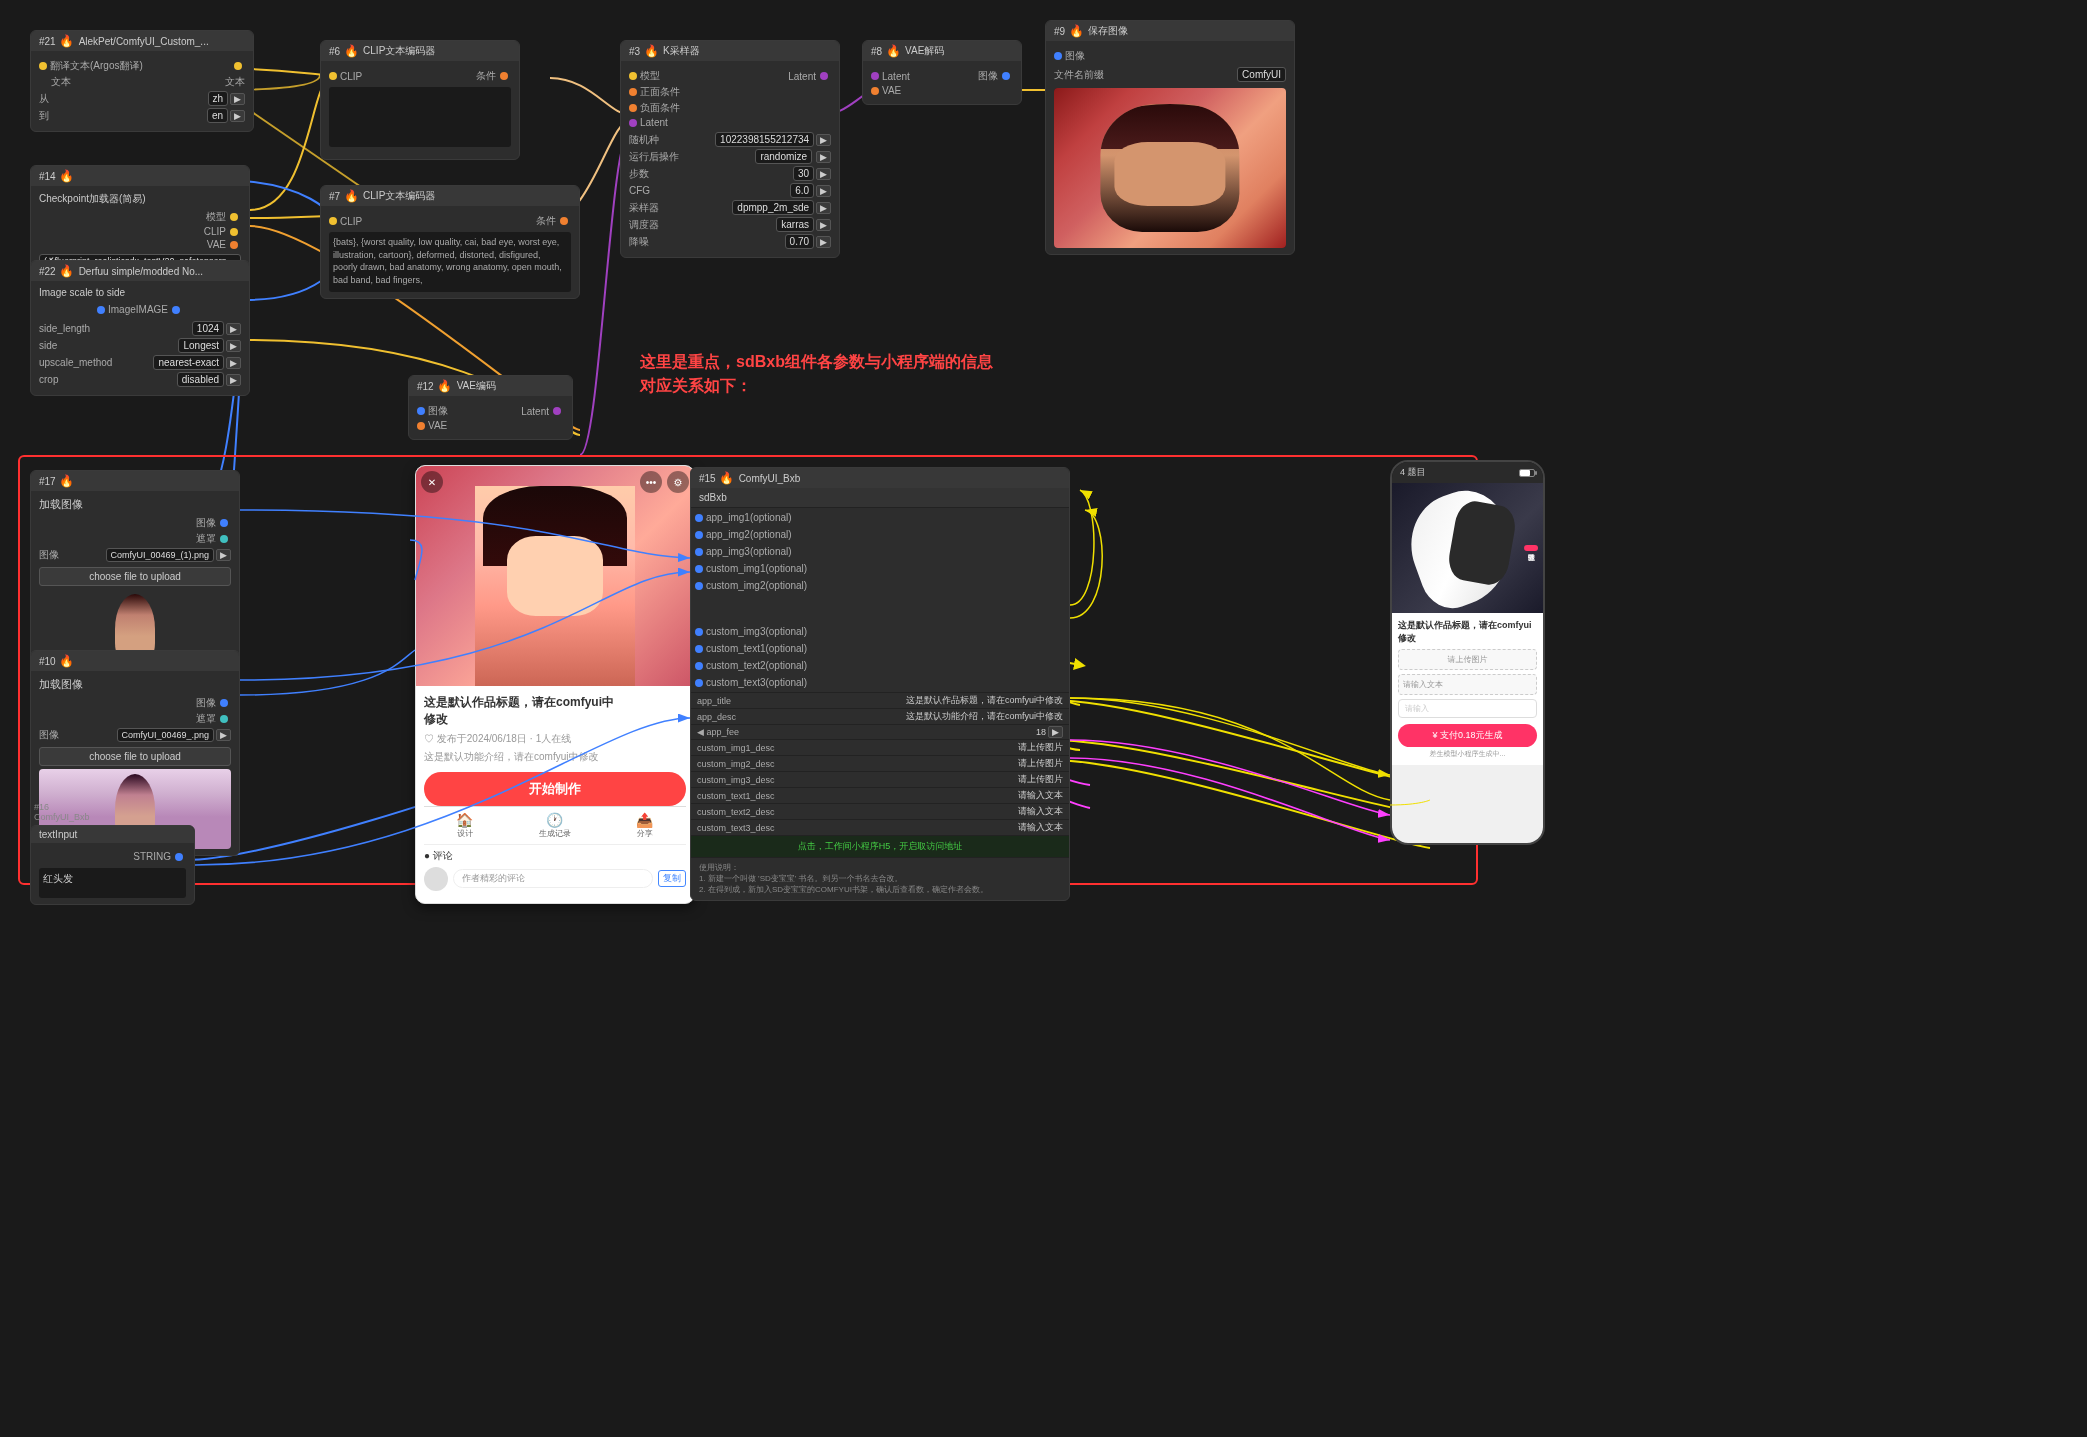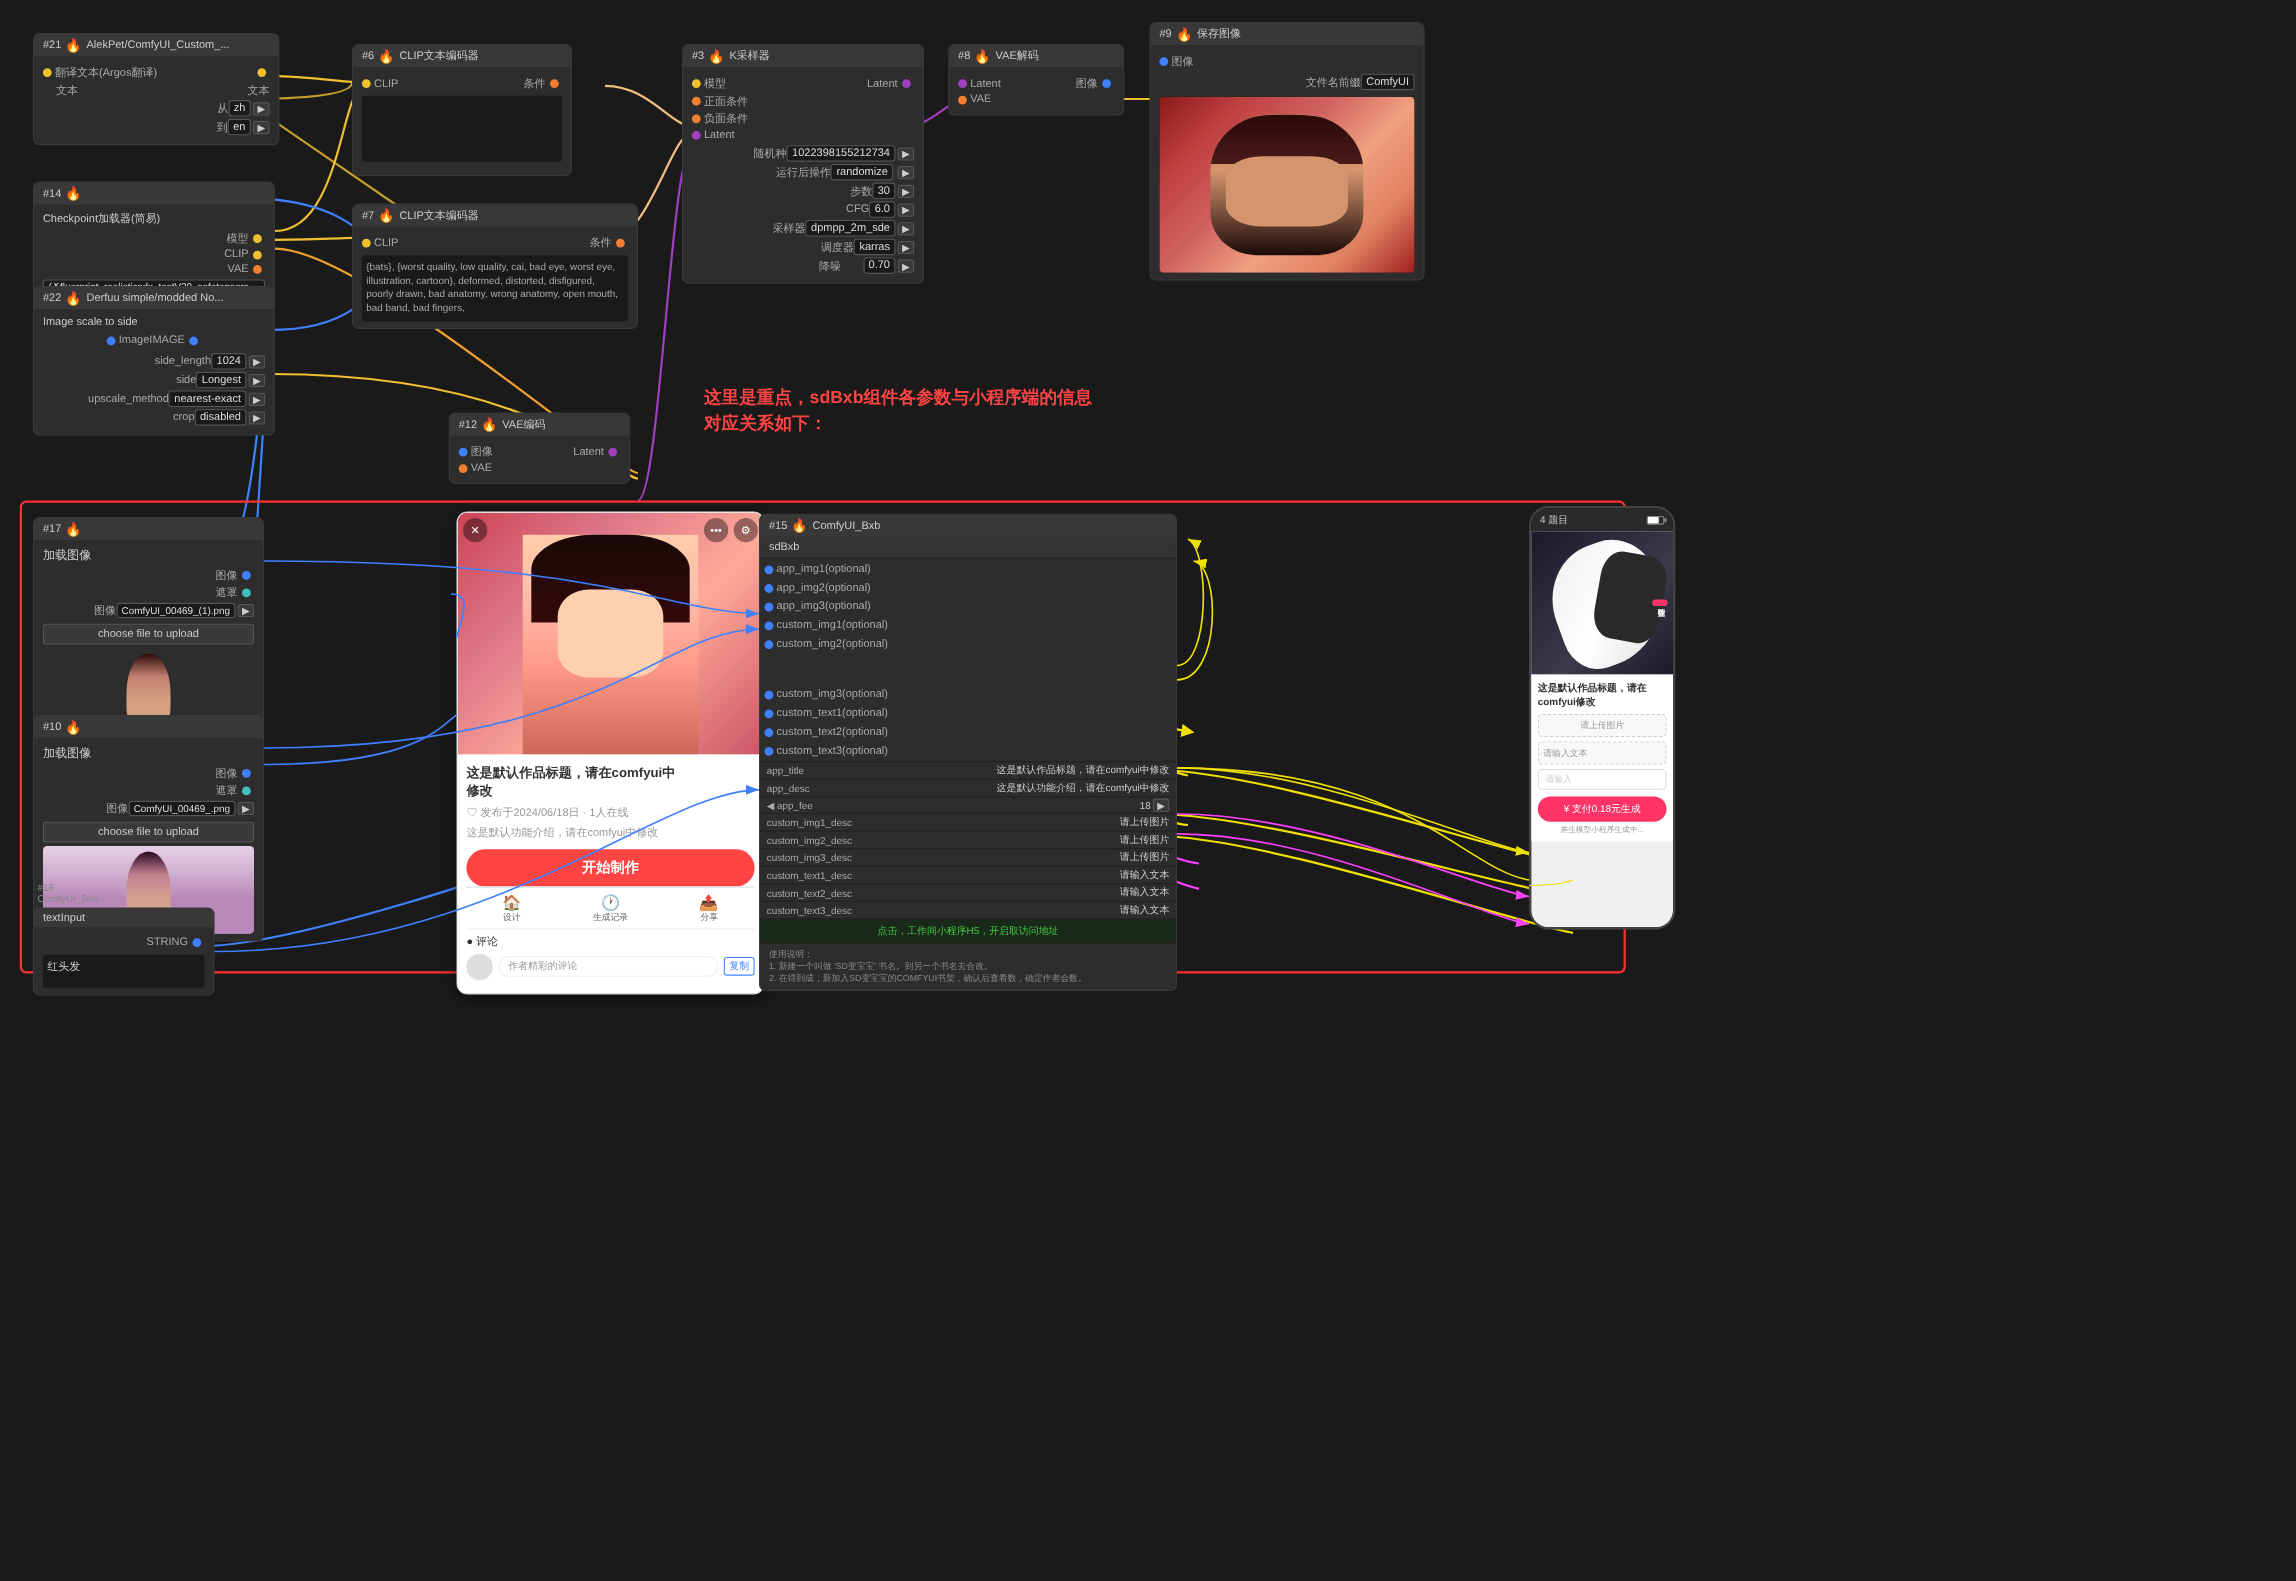--- a/index.html
+++ b/index.html
@@ -12,21 +12,21 @@
       height: 1437px;
       overflow: hidden;
       position: relative;
     }
     .node-body {
       padding: 6px 8px;
     }
     .node-row {
       display: flex;
       align-items: center;
-      justify-content: flex-end;
+      justify-content: space-between;
       margin: 2px 0;
       font-size: 10px;
     }
     .node-label { color: #aaa; }
     .node-value {
       background: #1a1a1a;
       border: 1px solid #555;
       border-radius: 3px;
       padding: 1px 4px;
       color: #ddd;
@@ -786,21 +786,21 @@
     <div style="padding:4px 8px; border-top:1px solid #222;">
       <div style="font-size:8px; color:#888; line-height:1.4;">
         使用说明：<br>
         1. 新建一个叫做 'SD变宝宝' 书名。到另一个书名去合改。<br>
         2. 在得到成，新加入SD变宝宝的COMFYUI书架，确认后查看数，确定作者会数。
       </div>
     </div>
   </div>
 </div>
 
-<div style="position:absolute; left:1390px; top:460px; width:133px; background:#1a1a1a; border:2px solid #444; border-radius:18px; overflow:hidden;">
+<div style="position:absolute; left:1390px; top:460px; width:155px; background:#1a1a1a; border:2px solid #444; border-radius:18px; overflow:hidden;">
 
   <div style="background:#2a2a2a; padding:4px 8px; display:flex; justify-content:space-between; align-items:center;">
     <span style="font-size:9px; color:#ccc;">4 题目</span>
     <div style="display:flex; gap:3px; align-items:center;">
       <div style="width:16px; height:8px; border:1px solid #888; border-radius:2px; position:relative;">
         <div style="width:10px; height:100%; background:#fff; border-radius:1px;"></div>
         <div style="position:absolute; right:-3px; top:50%; transform:translateY(-50%); width:2px; height:4px; background:#888; border-radius:1px;"></div>
       </div>
     </div>
   </div>

